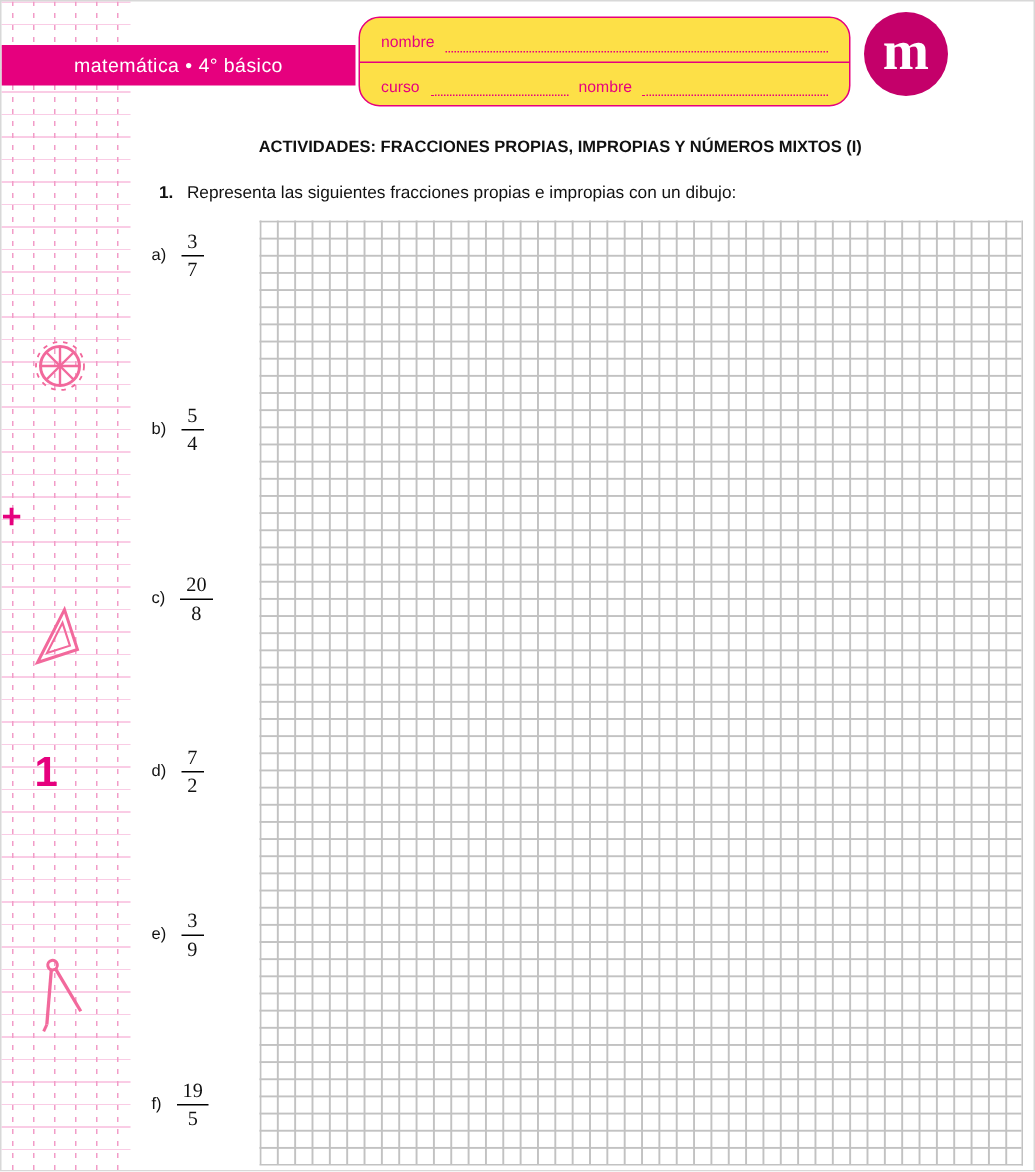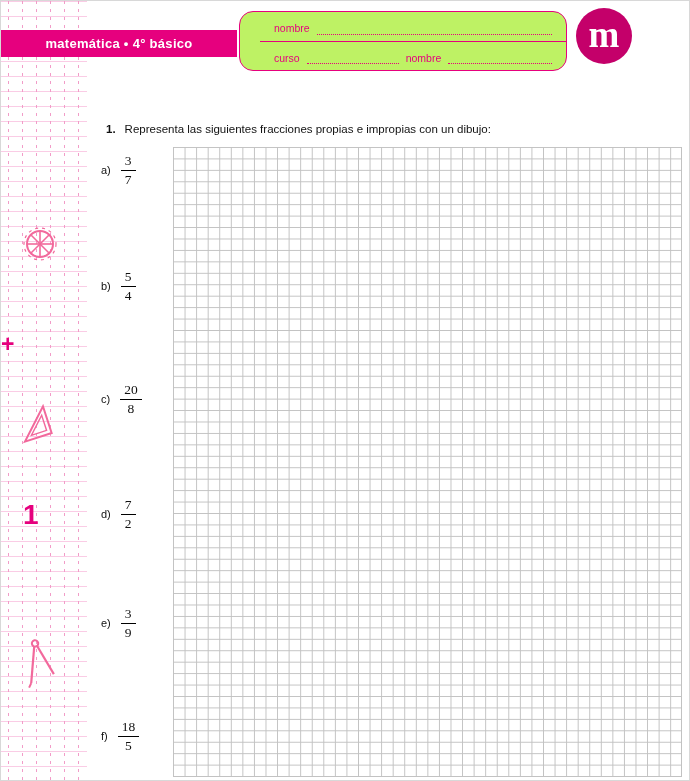--- a/index.html
+++ b/index.html
@@ -17,27 +17,27 @@
       repeating-linear-gradient(to bottom,#f29cc8 0 3px,transparent 3px 8px),
       repeating-linear-gradient(to bottom,rgba(230,0,126,0.20) 0 1px,transparent 1px 15px);
     background-size:1px 100%,1px 100%,1px 100%,1px 100%,1px 100%,1px 100%,100% 100%;
     background-position:7px 0,21px 0,35px 0,49px 0,63px 0,77px 0,0 0;
     background-repeat:no-repeat,no-repeat,no-repeat,no-repeat,no-repeat,no-repeat,repeat;
   }
 
   .banner{
     position:absolute;left:0;top:29px;width:236px;height:27px;background:#e6007e;
     color:#ffffff;display:flex;align-items:center;justify-content:center;
-    font-size:13px;font-weight:bold;letter-spacing:.3px;
+    font-size:13px;font-weight:normal;letter-spacing:.3px;
   }
 
   .header-box{
     position:absolute;left:238px;top:10px;width:328px;height:60px;
     border:1.5px solid #e6007e;border-radius:14px;box-sizing:border-box;
-    display:flex;flex-direction:column;background:#bef264;padding-left:20px;
+    display:flex;flex-direction:column;background:#fde047;
   }
   .hb-row{display:flex;align-items:flex-end;gap:7px;padding:6px 14px 6px 14px;flex:1;}
   .hb-row.second{border-top:1.5px solid #e6007e;}
   .hb-label{color:#e6007e;font-size:10.5px;line-height:1;padding-bottom:1px;}
   .dotline{flex:1;border-bottom:1.5px dotted #e6007e;height:11px;}
   .dotline.fixed{flex:0 0 92px;}
 
   .logo{
     position:absolute;left:575px;top:7px;width:56px;height:56px;border-radius:50%;
     background:#c4006a;color:#ffffff;display:flex;align-items:center;justify-content:center;
@@ -126,20 +126,21 @@
       <span class="dotline fixed"></span>
       <span class="hb-label">nombre</span>
       <span class="dotline"></span>
     </div>
   </div>
 
   <div class="logo">
     <span>m</span>
   </div>
 
+  <div class="title">ACTIVIDADES: FRACCIONES PROPIAS, IMPROPIAS Y NÚMEROS MIXTOS (I)</div>
 
   <div class="question">
     <span class="q-num">1.</span>
     <span>Representa las siguientes fracciones propias e impropias con un dibujo:</span>
   </div>
 
   <div class="grid"></div>
 
   <div class="item" style="top:152px;">
     <span class="item-label">a)</span>
@@ -177,18 +178,18 @@
     <span class="item-label">e)</span>
     <span class="frac">
       <span class="num">3</span>
       <span class="den">9</span>
     </span>
   </div>
 
   <div class="item" style="top:718px;">
     <span class="item-label">f)</span>
     <span class="frac">
-      <span class="num">18</span>
+      <span class="num">19</span>
       <span class="den">5</span>
     </span>
   </div>
 
 </div>
 
 </body></html>

